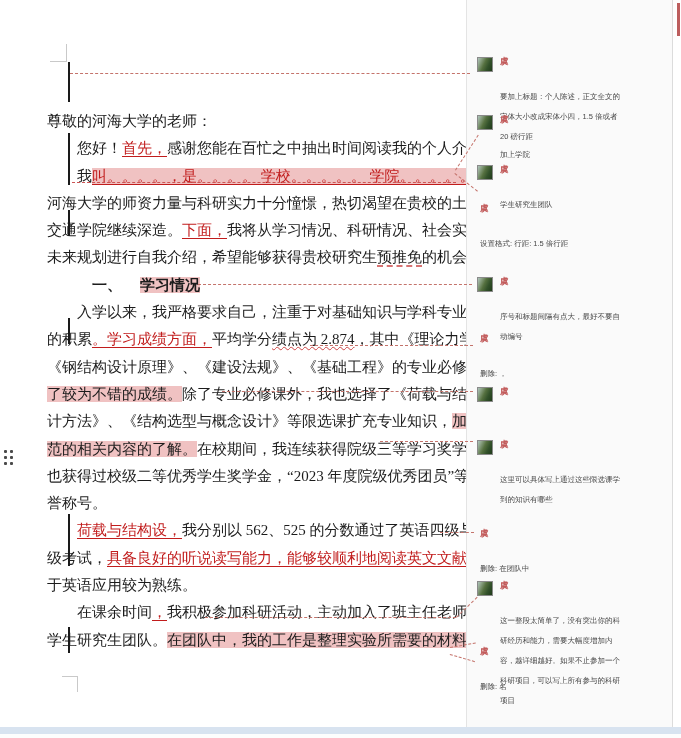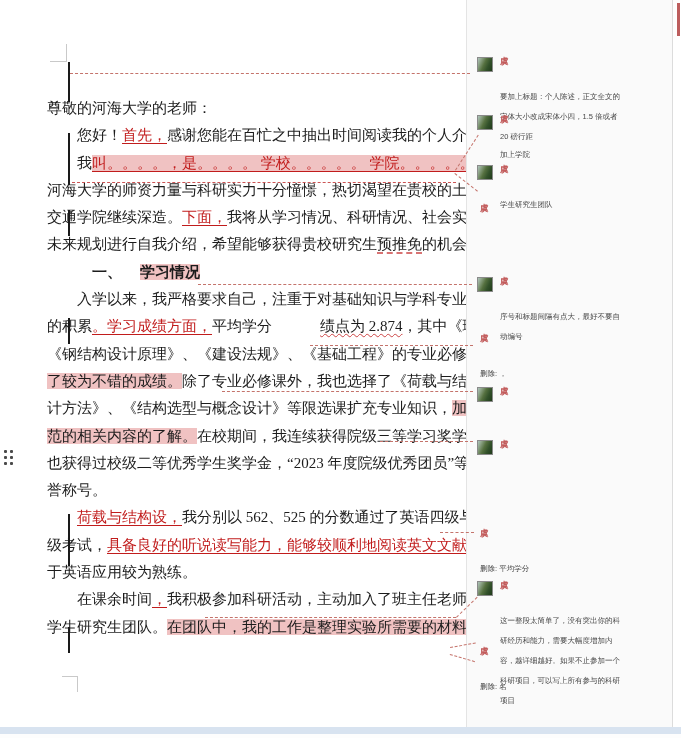--- a/index.html
+++ b/index.html
@@ -8,32 +8,32 @@
     background:#ffffff;font-family:"Liberation Sans",sans-serif;
   }
   :root{
     --red:#c11c1c;
     --hl:#f0c2c2;
     --author:#c25b5b;
     --leader:#c4736b;
   }
   
   .doc-text{
-    position:absolute;left:47px;top:95px;width:415px;z-index:1;
+    position:absolute;left:47px;top:108px;width:415px;z-index:1;
     font-family:"Liberation Serif","DejaVu Serif",serif;
     color:#1c1c1c;
   }
   .doc-line{height:27.3px;line-height:27.3px;font-size:15px;white-space:nowrap;}
   .seg-n{}
   .seg-ins{color:var(--red);text-decoration:underline;text-underline-offset:3px;}
   .seg-ins-hl{color:var(--red);background:var(--hl);text-decoration:underline;text-underline-offset:3px;}
   .seg-hl{background:var(--hl);}
   .seg-b-hl{font-weight:bold;background:var(--hl);}
   .seg-num{font-weight:bold;margin-right:18px;}
-  .seg-wavy{text-decoration:underline wavy #cc4444;text-decoration-thickness:1px;text-underline-offset:2px;margin-left:48px;}
+  .seg-wavy{text-decoration:underline wavy #cc4444;text-decoration-thickness:1px;text-underline-offset:2px;}
   .seg-dash{text-decoration:underline dashed #cc4444;text-underline-offset:3px;}
   
   .change-bar{position:absolute;left:68px;width:2px;background:#1a1a1a;z-index:1;}
   .crop{position:absolute;background:#c9c9c9;z-index:0;}
   
   .leader{position:absolute;height:0;border-top:1px dashed var(--leader);z-index:3;transform-origin:left top;}
   .leader.anchor{border-top:1px dashed #cc5555;}
   
   .drag-dots{position:absolute;left:4px;top:450px;width:10px;height:17px;z-index:1;}
   .drag-dots i{position:absolute;width:3px;height:3px;background:#4a4a4a;border-radius:1px;}
@@ -137,20 +137,21 @@
     <div class="comment with-avatar" style="top: 164px;">
       <span class="avatar"></span>
       <div class="c-body">
         <div class="c-author">虞</div>
         <div class="c-text">学生研究生团队</div>
       </div>
     </div>
     <div class="comment" style="top: 203px;">
       <div class="c-body">
         <div class="c-author">虞</div>
+        <div class="c-text">设置格式: 行距: 1.5 倍行距</div>
       </div>
     </div>
     <div class="comment with-avatar" style="top: 276px;">
       <span class="avatar"></span>
       <div class="c-body">
         <div class="c-author">虞</div>
         <div class="c-text">序号和标题间隔有点大，最好不要自动编号</div>
       </div>
     </div>
     <div class="comment" style="top: 333px;">
@@ -162,26 +163,27 @@
     <div class="comment with-avatar" style="top: 386px;">
       <span class="avatar"></span>
       <div class="c-body">
         <div class="c-author">虞</div>
       </div>
     </div>
     <div class="comment with-avatar" style="top: 439px;">
       <span class="avatar"></span>
       <div class="c-body">
         <div class="c-author">虞</div>
+        <div class="c-text">这里可以具体写上通过这些限选课学到的知识有哪些</div>
       </div>
     </div>
     <div class="comment" style="top: 528px;">
       <div class="c-body">
         <div class="c-author">虞</div>
-        <div class="c-text">删除: 平均学分</div>
+        <div class="c-text">删除: 在团队中</div>
       </div>
     </div>
     <div class="comment with-avatar" style="top: 580px;">
       <span class="avatar"></span>
       <div class="c-body">
         <div class="c-author">虞</div>
         <div class="c-text">这一整段太简单了，没有突出你的科研经历和能力，需要大幅度增加内容，越详细越好。如果不止参加一个科研项目，可以写上所有参与的科研项目</div>
       </div>
     </div>
     <div class="comment" style="top: 646px;">

